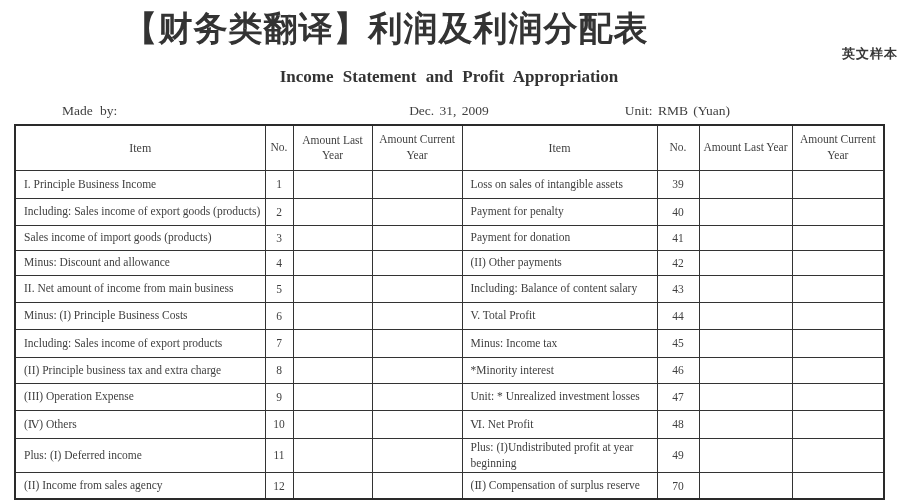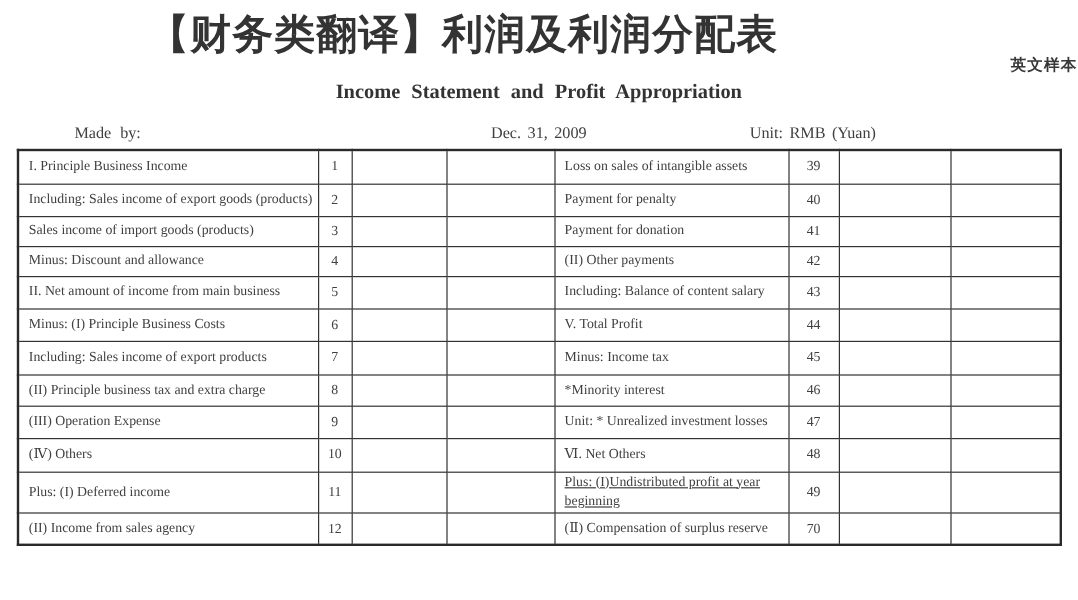--- a/index.html
+++ b/index.html
@@ -60,21 +60,21 @@
   th.colhead.item-head { font-size: 12px; }
   th.vtop { vertical-align: top; padding-top: 1px; }
   td.item {
     font-size: 11.5px;
     text-align: left;
     padding-left: 8px;
     padding-right: 2px;
     white-space: nowrap;
     line-height: 1.45;
   }
-  td.item.wrap { white-space: normal; text-decoration: underline; }
+  td.item.wrap { white-space: normal; }
   td.no {
     font-size: 11.5px;
     text-align: center;
     padding: 0;
   }
   td.amt { padding: 0; }
 </style>
 </head>
 <body>
 
@@ -93,20 +93,30 @@
     <col style="width:250px">
       <col style="width:28px">
       <col style="width:79px">
       <col style="width:90px">
     <col style="width:195px">
       <col style="width:42px">
       <col style="width:93px">
       <col style="width:92px">
   </colgroup>
   <tbody>
+      <tr style="height:45px">
+    <th class="colhead item-head">Item</th>
+    <th class="colhead">No.</th>
+    <th class="colhead vtop">Amount Last Year</th>
+    <th class="colhead">Amount Current Year</th>
+    <th class="colhead item-head">Item</th>
+    <th class="colhead">No.</th>
+    <th class="colhead">Amount Last Year</th>
+    <th class="colhead">Amount Current Year</th>
+  </tr>
   <tr style="height:28px">
     <td class="item">I. Principle Business Income</td>
     <td class="no">1</td>
     <td class="amt"></td>
     <td class="amt"></td>
     <td class="item">Loss on sales of intangible assets</td>
     <td class="no">39</td>
     <td class="amt"></td>
     <td class="amt"></td>
   </tr>
@@ -188,21 +198,21 @@
     <td class="item">Unit: * Unrealized investment losses</td>
     <td class="no">47</td>
     <td class="amt"></td>
     <td class="amt"></td>
   </tr>
   <tr style="height:28px">
     <td class="item">(Ⅳ) Others</td>
     <td class="no">10</td>
     <td class="amt"></td>
     <td class="amt"></td>
-    <td class="item">Ⅵ. Net Others</td>
+    <td class="item">Ⅵ. Net Profit</td>
     <td class="no">48</td>
     <td class="amt"></td>
     <td class="amt"></td>
   </tr>
   <tr style="height:34px">
     <td class="item">Plus: (I) Deferred income</td>
     <td class="no">11</td>
     <td class="amt"></td>
     <td class="amt"></td>
     <td class="item wrap">Plus: (I)Undistributed profit at year beginning</td>

